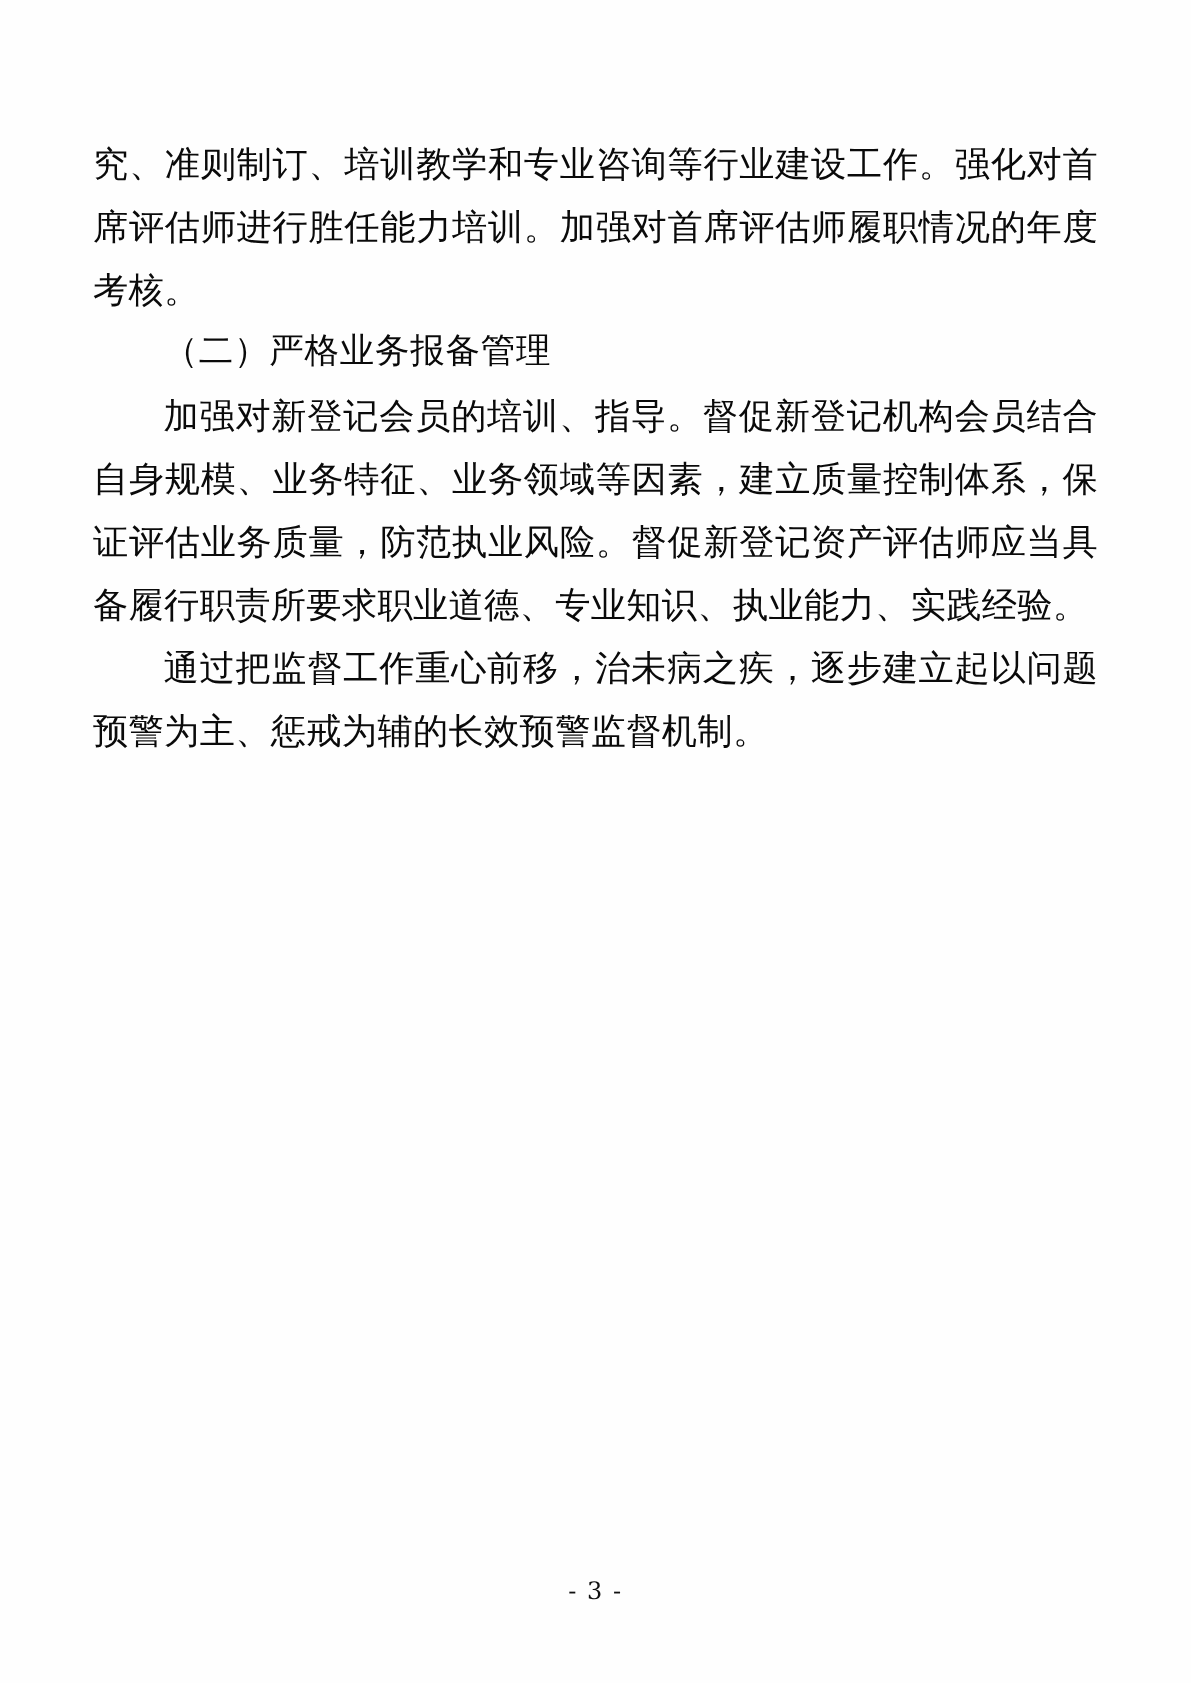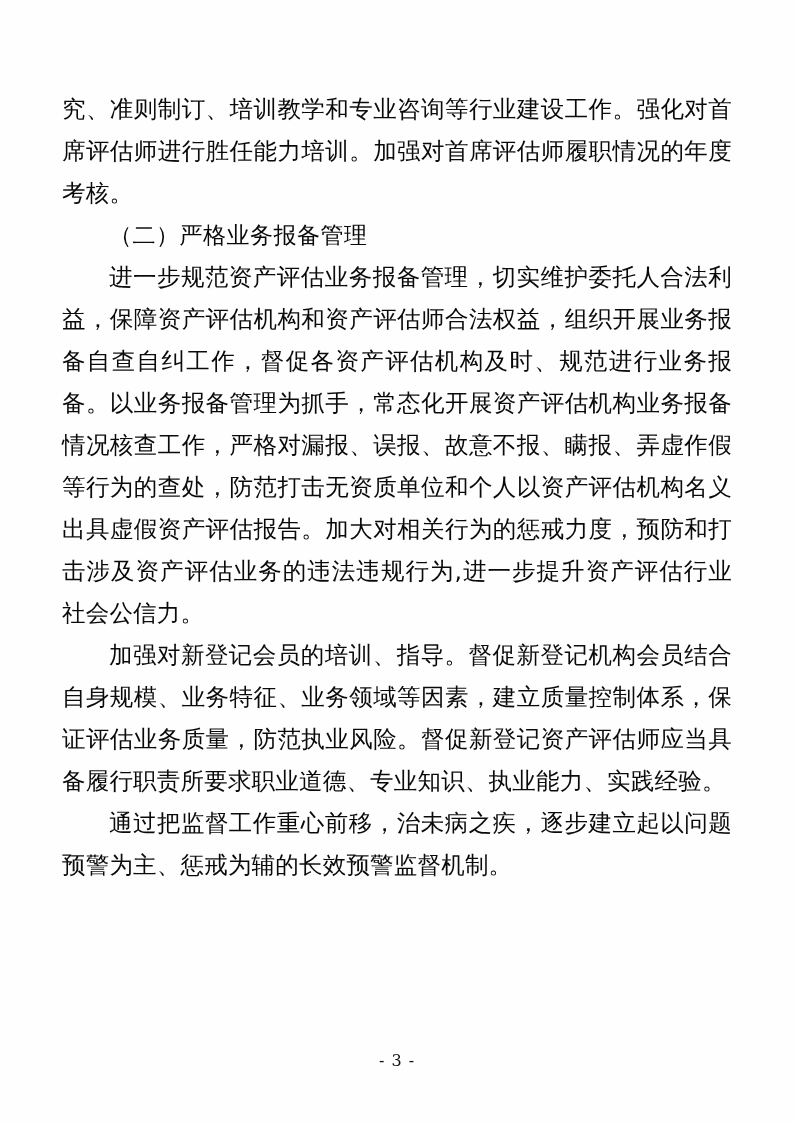--- a/index.html
+++ b/index.html
@@ -35,21 +35,21 @@
     color: #0a0a0a;
   }
   .para {
     margin: 0;
     text-indent: 0;
   }
   .para.indent2 {
     text-indent: 47px;
   }
   .heading-sub {
-    font-family: Liberation Sans, sans-serif;
+    font-family: Liberation Mono, monospace;
     font-size: 23px;
     line-height: 42px;
     letter-spacing: 0.5px;
     margin: 0;
     text-indent: 47px;
     color: #0a0a0a;
   }
   .footer {
     position: absolute;
     left: 0;
@@ -66,21 +66,20 @@
 <body>
 
 <div class="page">
 
   <div class="body-text">
 
     <p class="para">究、准则制订、培训教学和专业咨询等行业建设工作。强化对首席评估师进行胜任能力培训。加强对首席评估师履职情况的年度考核。</p>
 
     <p class="heading-sub">（二）严格业务报备管理</p>
 
-    <p class="para indent2">进一步规范资产评估业务报备管理，切实维护委托人合法利益，保障资产评估机构和资产评估师合法权益，组织开展业务报备自查自纠工作，督促各资产评估机构及时、规范进行业务报备。以业务报备管理为抓手，常态化开展资产评估机构业务报备情况核查工作，严格对漏报、误报、故意不报、瞒报、弄虚作假等行为的查处，防范打击无资质单位和个人以资产评估机构名义出具虚假资产评估报告。加大对相关行为的惩戒力度，预防和打击涉及资产评估业务的违法违规行为,进一步提升资产评估行业社会公信力。</p>
 
 
     <p class="para indent2">加强对新登记会员的培训、指导。督促新登记机构会员结合自身规模、业务特征、业务领域等因素，建立质量控制体系，保证评估业务质量，防范执业风险。督促新登记资产评估师应当具备履行职责所要求职业道德、专业知识、执业能力、实践经验。</p>
 
 
     <p class="para indent2">通过把监督工作重心前移，治未病之疾，逐步建立起以问题预警为主、惩戒为辅的长效预警监督机制。</p>
 
   </div>
 
   <div class="footer">- 3 -</div>

